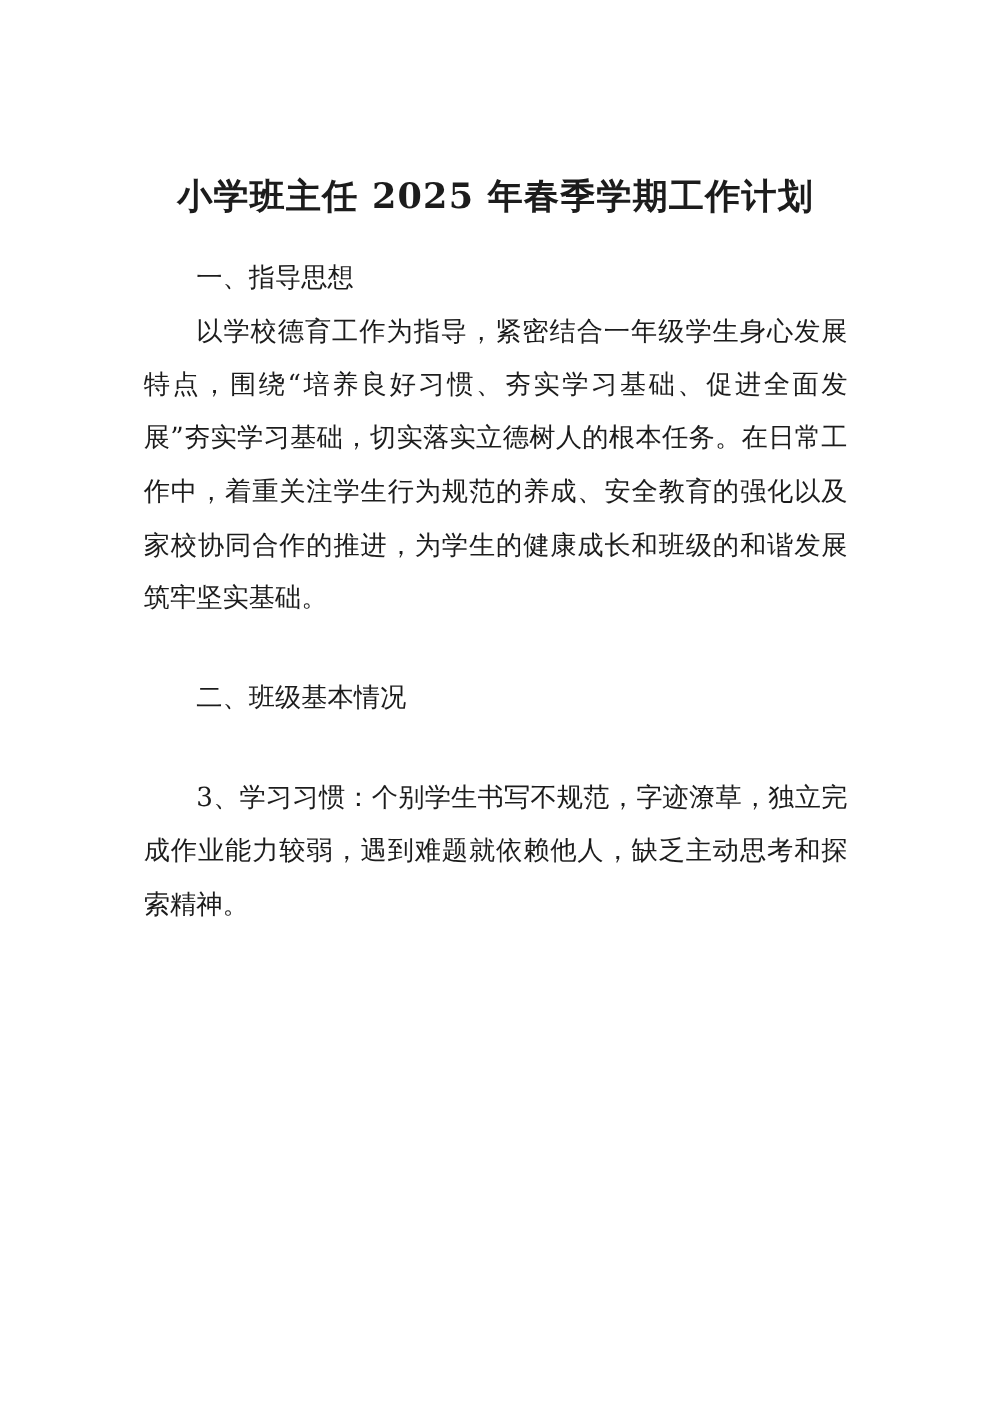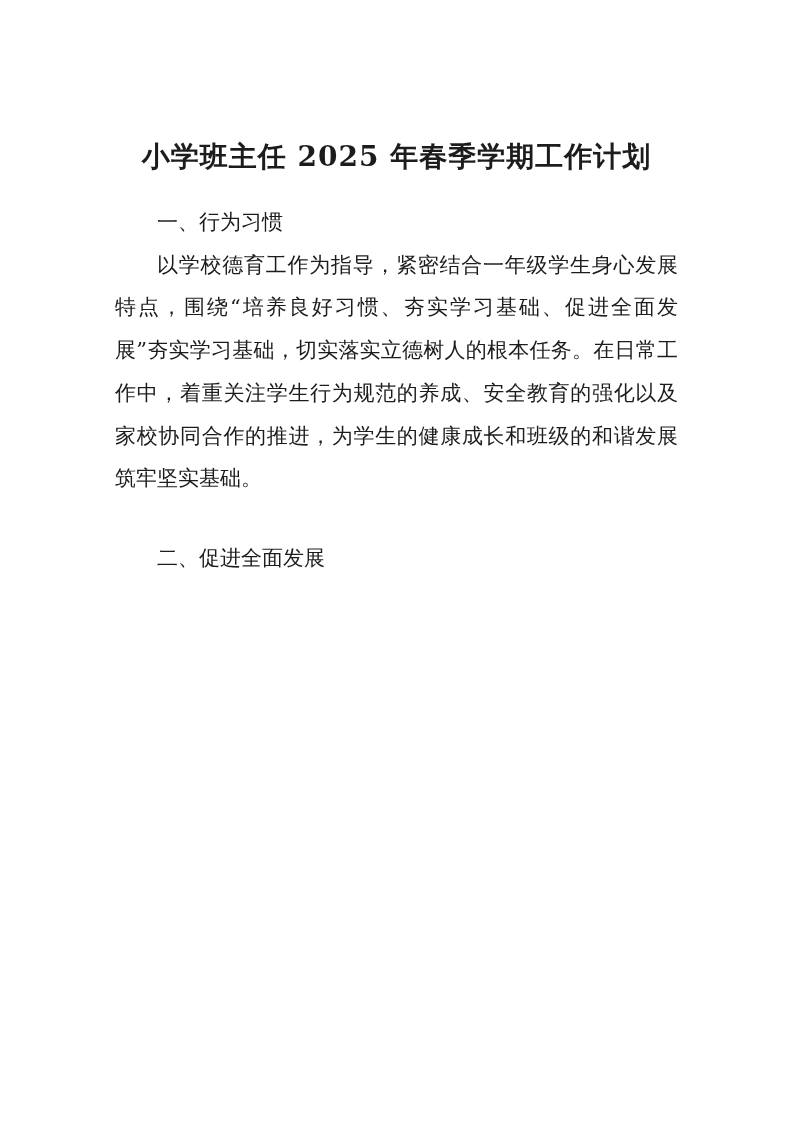--- a/index.html
+++ b/index.html
@@ -45,21 +45,22 @@
   .spaced {
     margin-top: 37px;
   }
 </style>
 </head>
 <body>
 
 <div class="page">
   <h1 class="doc-title">小学班主任 2025 年春季学期工作计划</h1>
 
-  <p class="heading heading-first">一、行为习惯</p>
+  <p class="heading heading-first">一、指导思想</p>
 
   <p class="para">以学校德育工作为指导，紧密结合一年级学生身心发展特点，围绕“培养良好习惯、夯实学习基础、促进全面发展”夯实学习基础，切实落实立德树人的根本任务。在日常工作中，着重关注学生行为规范的养成、安全教育的强化以及家校协同合作的推进，为学生的健康成长和班级的和谐发展筑牢坚实基础。</p>
 
-  <p class="heading spaced">二、促进全面发展</p>
+  <p class="heading spaced">二、班级基本情况</p>
 
 
 
+  <p class="para spaced">3、学习习惯：个别学生书写不规范，字迹潦草，独立完成作业能力较弱，遇到难题就依赖他人，缺乏主动思考和探索精神。</p>
 </div>
 
 </body></html>

